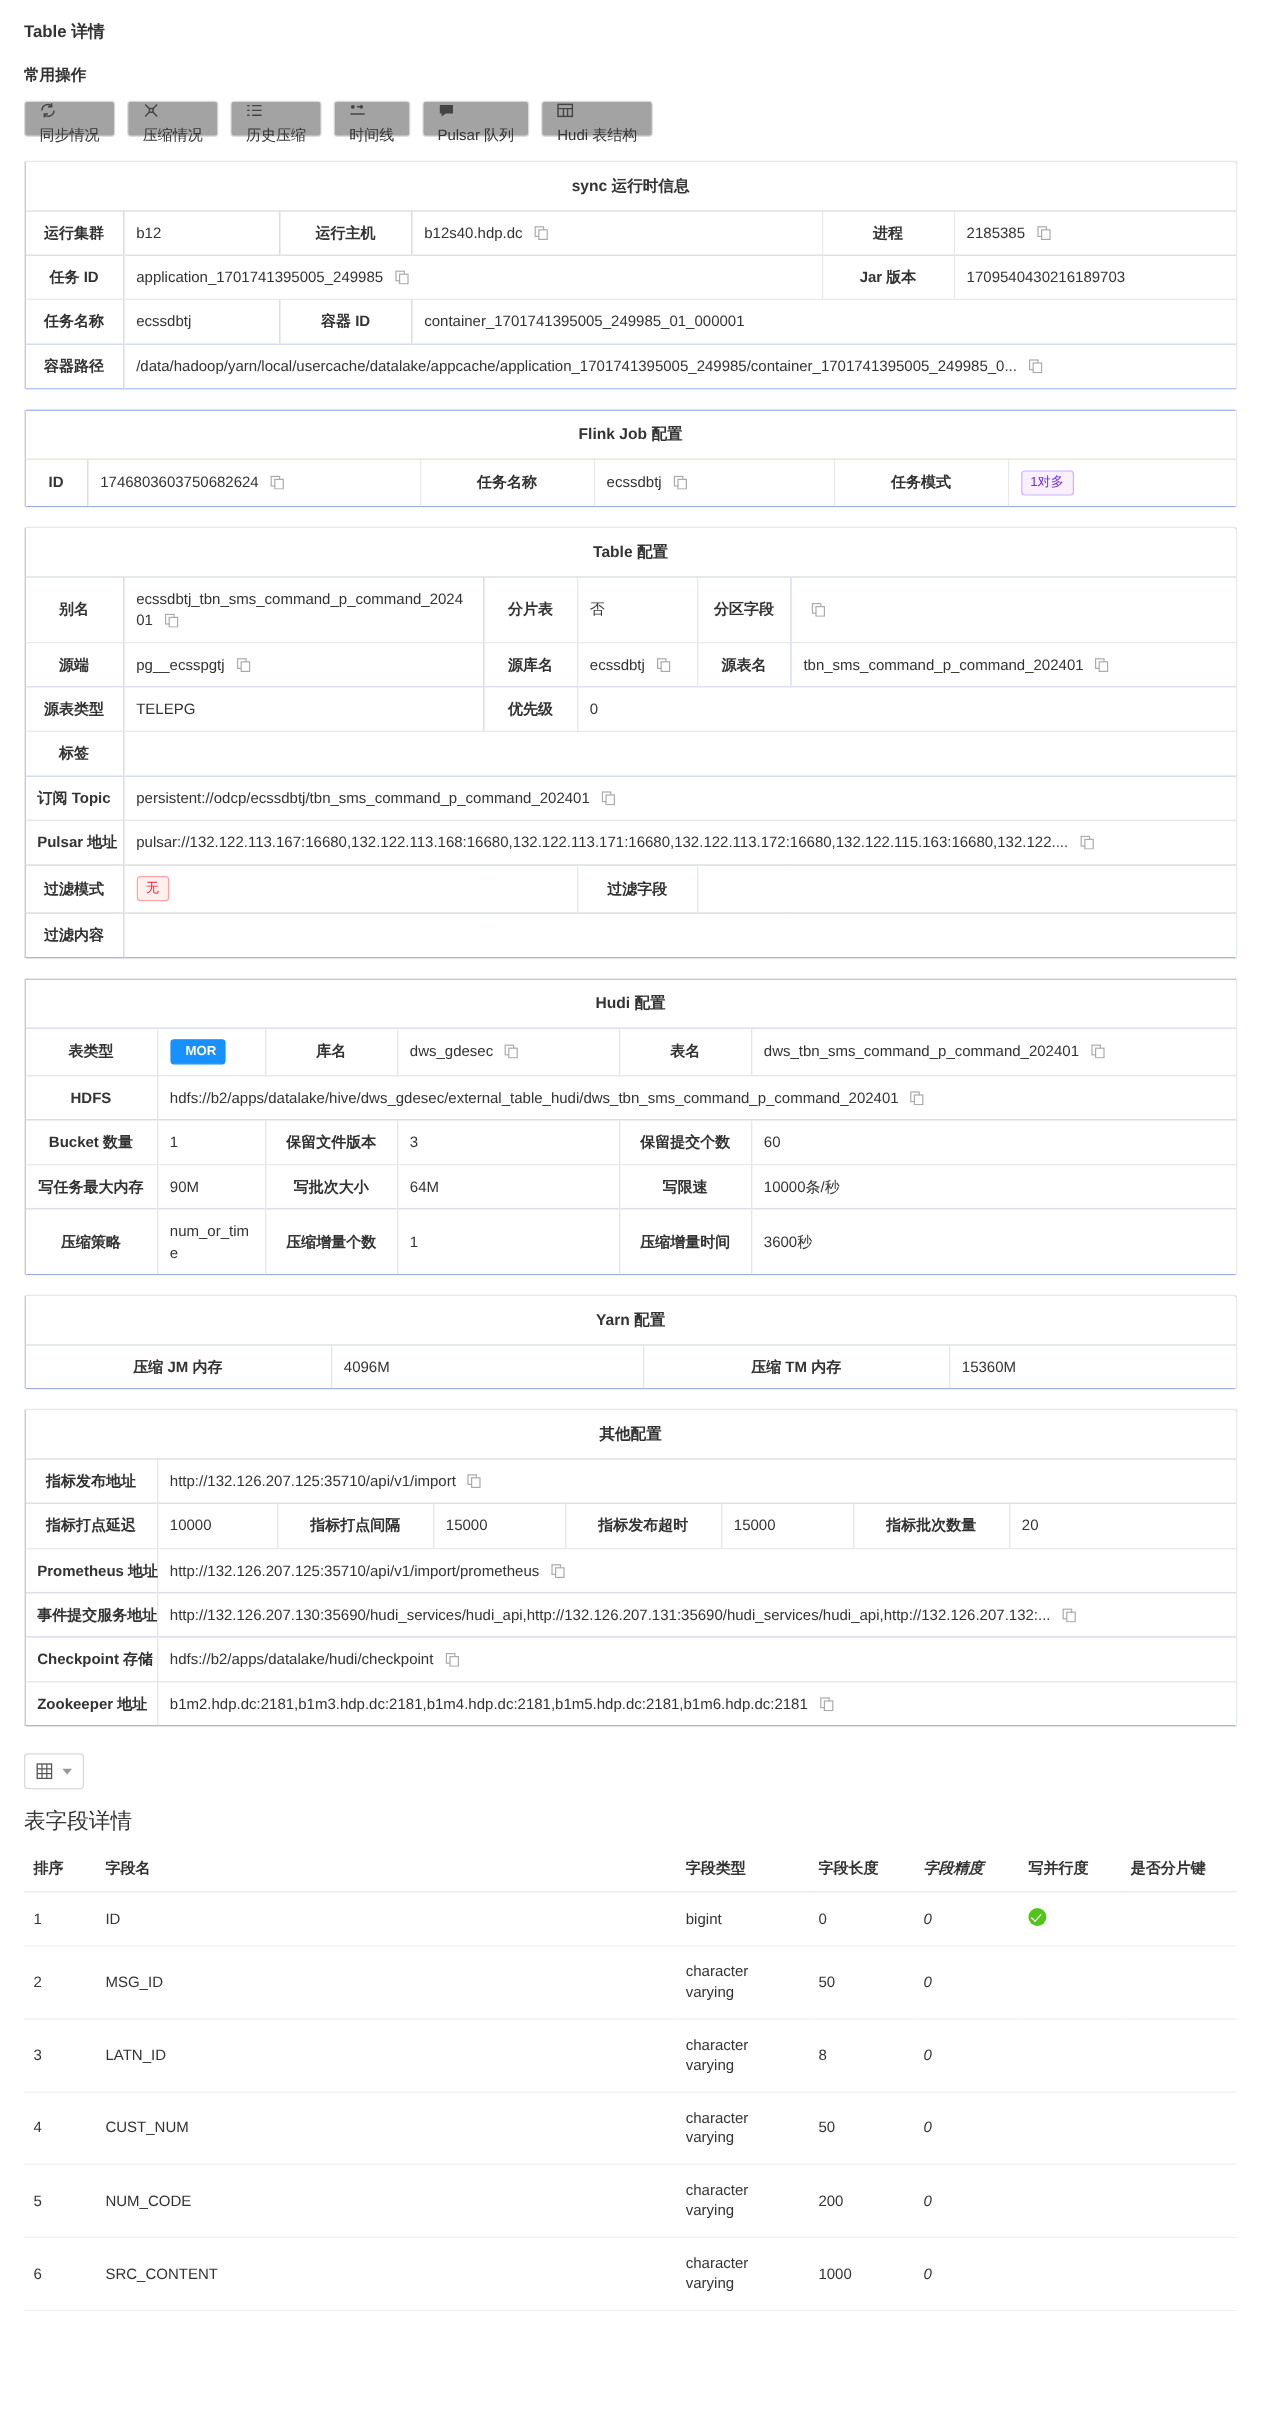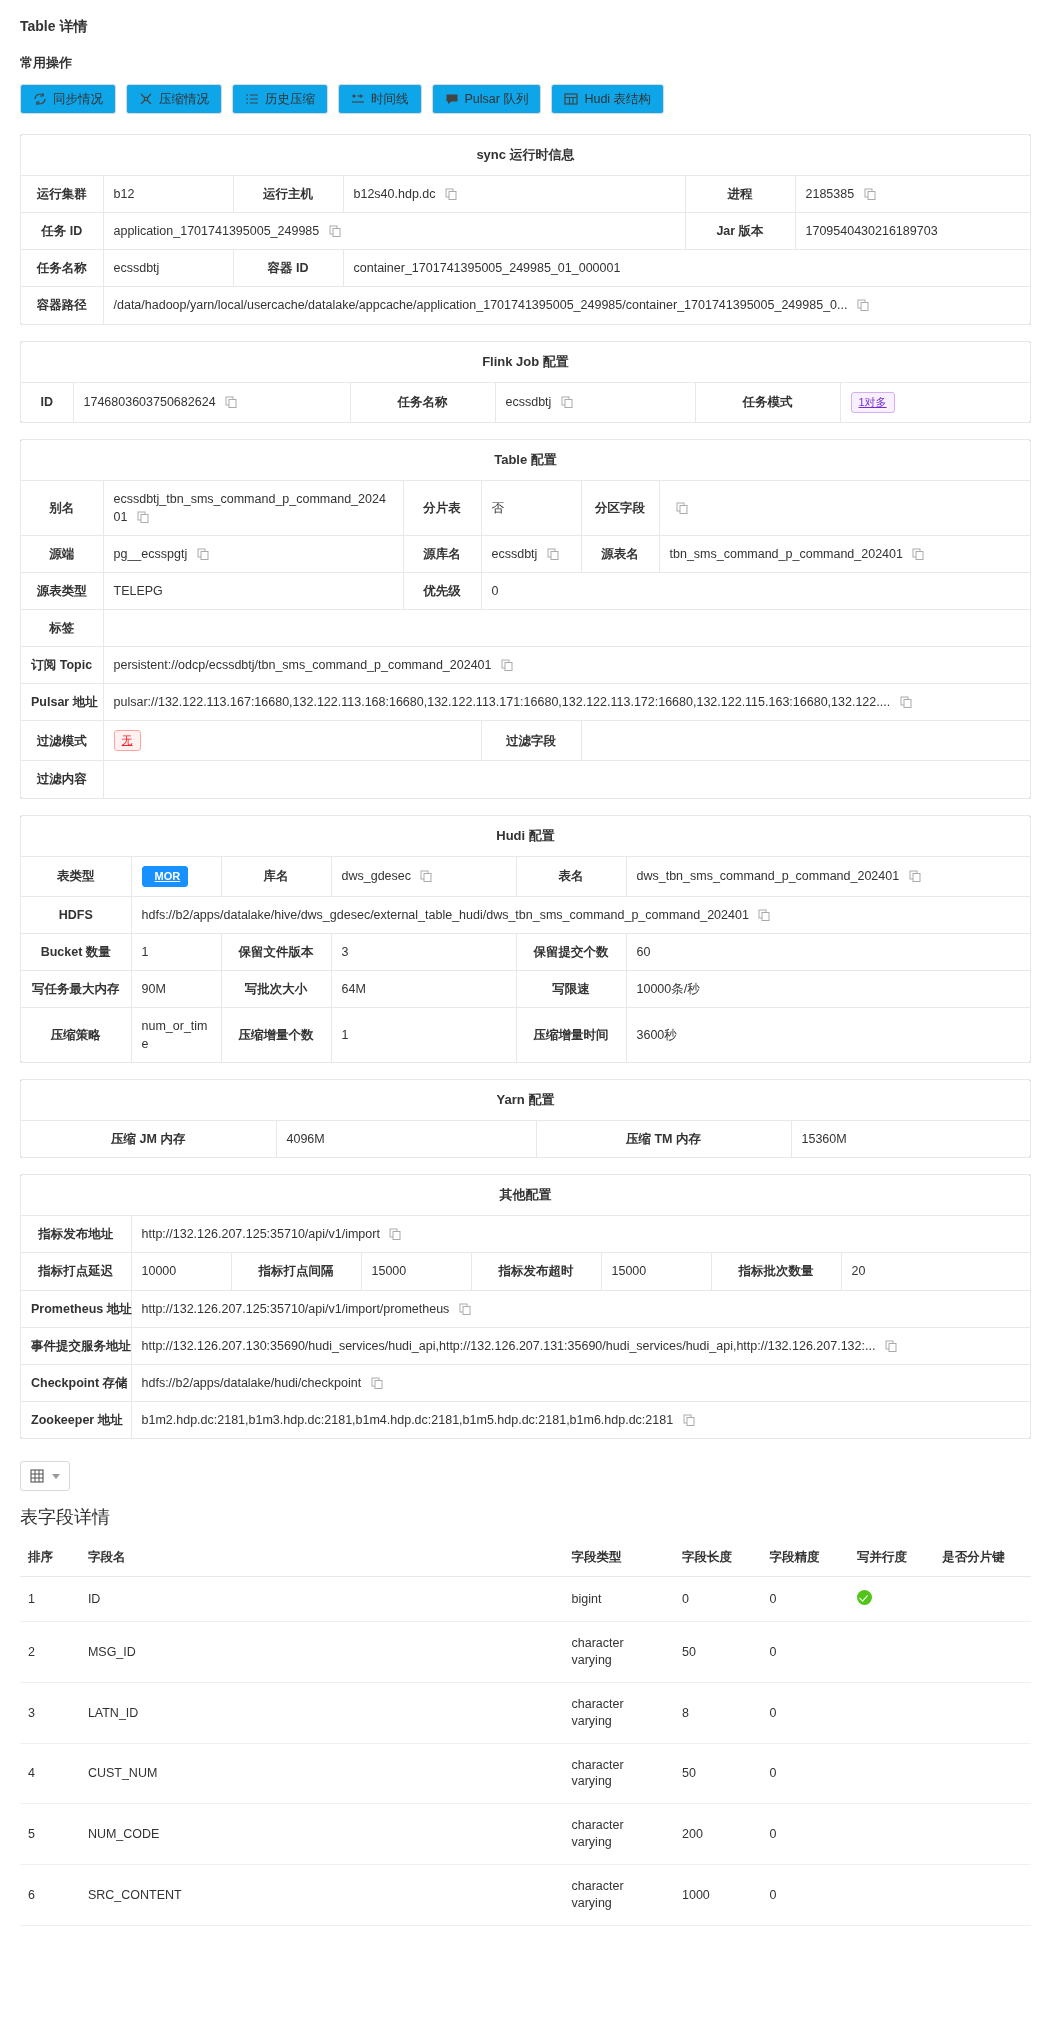--- a/index.html
+++ b/index.html
@@ -31,31 +31,31 @@
 
   
   .toolbar {
     display: flex;
     gap: 10px;
     margin-bottom: 20px;
     flex-wrap: wrap;
   }
   .tbtn {
     display: inline-flex;
-    align-items: center;
     gap: 6px;
     height: 30px;
     padding: 0 12px;
     border: 1px solid #d9d9d9;
     border-radius: 3px;
-    background: #0ea5e9;
+    background: #a3a3a3;
     font-size: 12.5px;
     color: #333;
     cursor: pointer;
     white-space: nowrap;
+    flex-direction: column;
   }
   .tbtn .ic { display: inline-block; width: 14px; height: 14px; position: relative; flex: 0 0 14px; }
 
   
   .ic svg { display: block; width: 14px; height: 14px; }
 
   
   .card {
     border: 1px solid #e8e8e8;
     border-radius: 2px;
@@ -107,21 +107,20 @@
     opacity: .55;
   }
   .copy svg { display:block; width: 12px; height: 12px; }
 
   .tag {
     display: inline-block;
     padding: 1px 7px;
     font-size: 11px;
     border-radius: 3px;
     line-height: 17px;
-    text-decoration: underline;
   }
   .tag-purple { background: #f9f0ff; border: 1px solid #d3adf7; color: #722ed1; }
   .tag-red    { background: #fff1f0; border: 1px solid #ffa39e; color: #f5222d; }
   .tag-blue   { background: #1890ff; border: 1px solid #1890ff; color: #fff; font-weight: bold; padding-left: 12px; }
 
   
   .colbtn-row { margin: 22px 0 14px 0; }
   .colbtn {
     display: inline-flex;
     align-items: center;
@@ -158,21 +157,21 @@
     font-size: 12.5px;
     color: #333;
     padding: 13px 8px;
     border-bottom: 1px solid #f0f0f0;
     vertical-align: middle;
   }
   th.c-ord, td.c-ord { width: 52px; }
   th.c-name, td.c-name { width: 420px; }
   th.c-type, td.c-type { width: 96px; }
   th.c-len, td.c-len { width: 76px; }
-  th.c-prec, td.c-prec { width: 76px; }
+  th.c-prec, td.c-prec { width: 76px; font-style: italic; }
   th.c-pk, td.c-pk { width: 74px; text-align: left; }
   th.c-sk, td.c-sk { width: 84px; text-align: left; }
   .check {
     display: inline-block;
     width: 15px; height: 15px;
     border-radius: 50%;
     background: #52c41a;
     position: relative;
   }
   .check::after {

